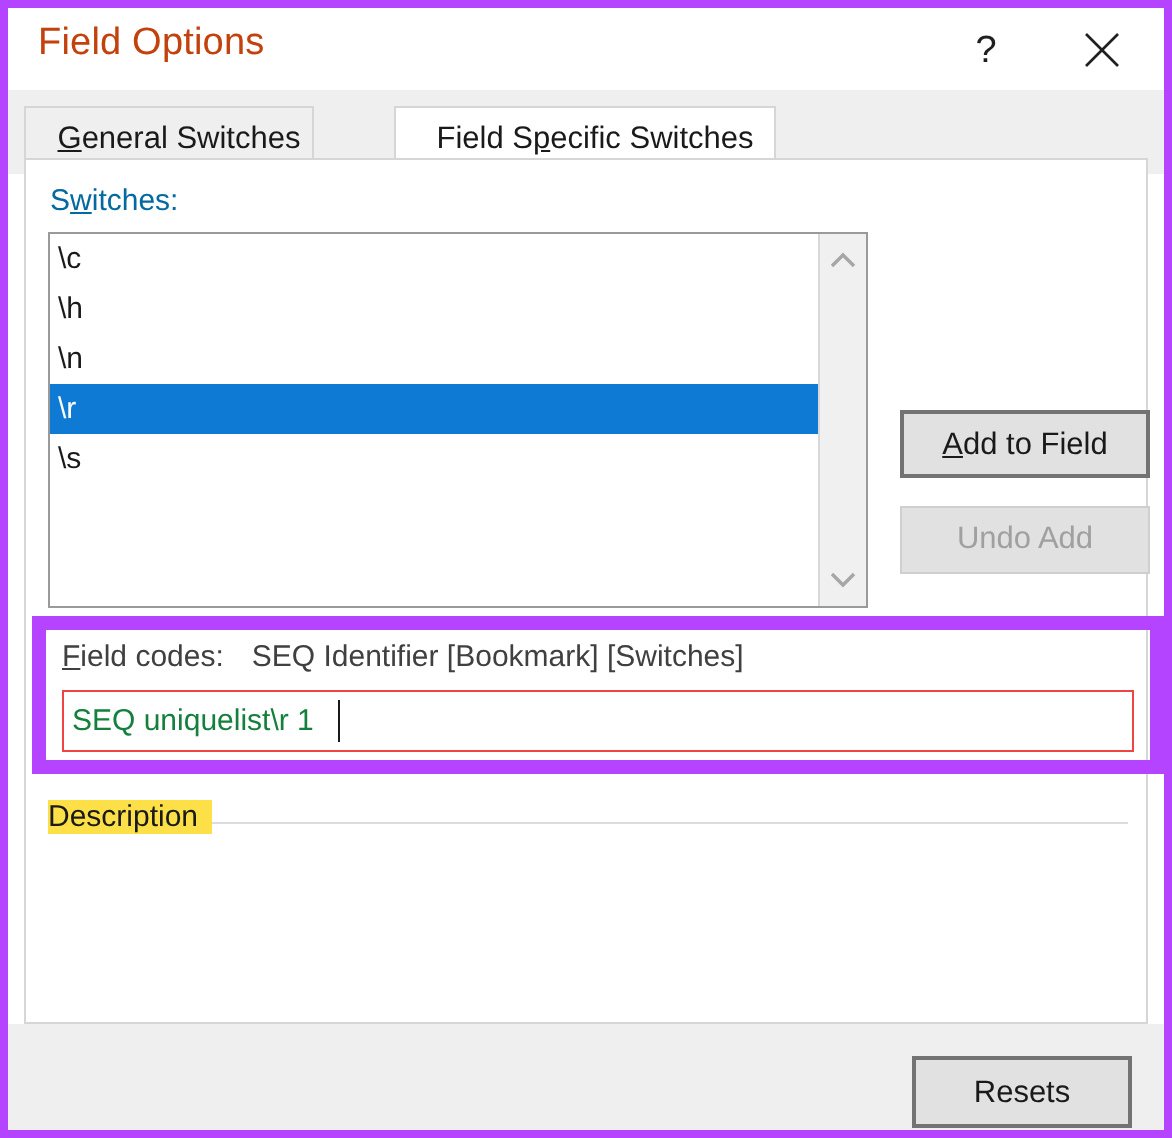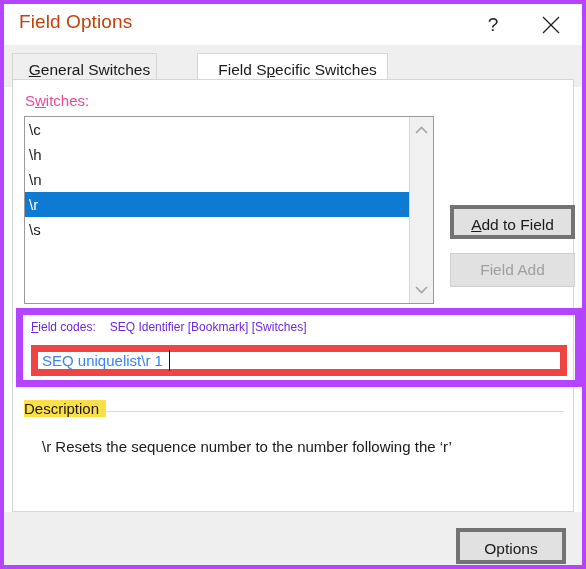--- a/index.html
+++ b/index.html
@@ -104,21 +104,21 @@
     background: #ffffff;
     border: 1px solid #d6d6d6;
   }
 
   
   .switches-label {
     position: absolute;
     left: 12px;
     top: 12px;
     font-size: 15px;
-    color: #ec4899;
+    color: #0369a1;
   }
   .switches-label .ul { text-decoration: underline; }
 
   
   .listbox {
     position: absolute;
     left: 11px;
     top: 36px;
     width: 410px;
     height: 188px;
@@ -173,40 +173,40 @@
     height: 79px;
     box-sizing: border-box;
     border: 7px solid #b444ff;
     background: transparent;
   }
 
   .fieldcodes-label {
     position: absolute;
     left: 18px;
     top: 240px;
-    font-size: 12px;
-    color: #6d28d9;
+    font-size: 15px;
+    color: #404040;
     white-space: nowrap;
   }
   .fieldcodes-label .ul { text-decoration: underline; }
   .fieldcodes-pattern {
     margin-left: 14px;
   }
   .fieldcodes-input {
     position: absolute;
     left: 18px;
     top: 265px;
     width: 536px;
     height: 31px;
     box-sizing: border-box;
     background: #ffffff;
-    border: 7px solid #ef4444;
+    border: 1px solid #ef4444;
     font-family: "Liberation Sans", sans-serif;
     font-size: 15px;
-    color: #3b82f6;
+    color: #15803d;
     padding: 0 4px;
     outline: none;
   }
   .caret {
     position: absolute;
     left: 156px;
     top: 270px;
     width: 1px;
     height: 21px;
     background: #1a1a1a;
@@ -247,21 +247,21 @@
     white-space: nowrap;
   }
 
   
   .btn {
     box-sizing: border-box;
     font-family: "Liberation Sans", sans-serif;
     font-size: 15.5px;
     color: #1a1a1a;
     background: #e1e1e1;
-    border: 4px solid #737373;
+    border: 2px solid #737373;
     text-align: center;
     cursor: default;
     white-space: nowrap;
   }
   .btn .ul { text-decoration: underline; }
   .btn-disabled {
     color: #a0a0a0;
     background: #e1e1e1;
     border: 1px solid #cfcfcf;
   }
@@ -356,34 +356,33 @@
         </div>
         <div class="sb-arrow sb-down">
           <svg width="23" height="24" viewBox="0 0 23 24">
             <polyline points="6,10 11.5,15.5 17,10" fill="none" stroke="#a6a6a6" stroke-width="1.7"></polyline>
           </svg>
         </div>
       </div>
     </div>
 
     <div class="btn btn-add"><span class="ul">A</span><span>dd to Field</span></div>
-    <div class="btn btn-undo btn-disabled"><span>Field Add</span></div>
+    <div class="btn btn-undo btn-disabled"><span>Undo Add</span></div>
 
     <div class="fieldcodes-label"><span class="ul">F</span><span>ield codes:</span><span class="fieldcodes-pattern">SEQ Identifier [Bookmark] [Switches]</span></div>
 
     <input class="fieldcodes-input" type="text" value="SEQ uniquelist\r 1" style="">
     <div class="caret"></div>
 
     <div class="field-highlight"></div>
 
     <div class="desc-group">
       <div class="desc-rule"></div>
       <div class="desc-legend">Description</div>
-      <div class="desc-text">\r Resets the sequence number to the number following the ‘r’</div>
     </div>
 
   </div>
 
   <div class="footer">
-    <div class="btn btn-cancel"><span>Options</span></div>
+    <div class="btn btn-cancel"><span>Resets</span></div>
   </div>
 
 </div>
 
 </body></html>

